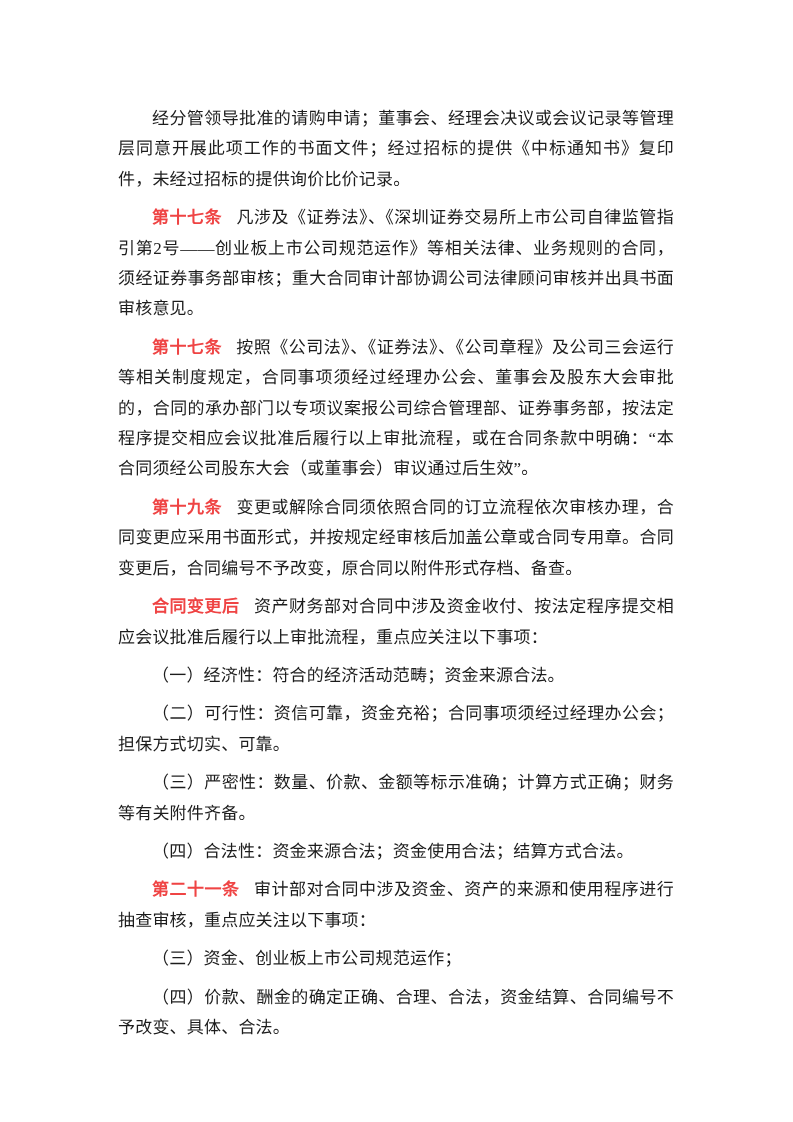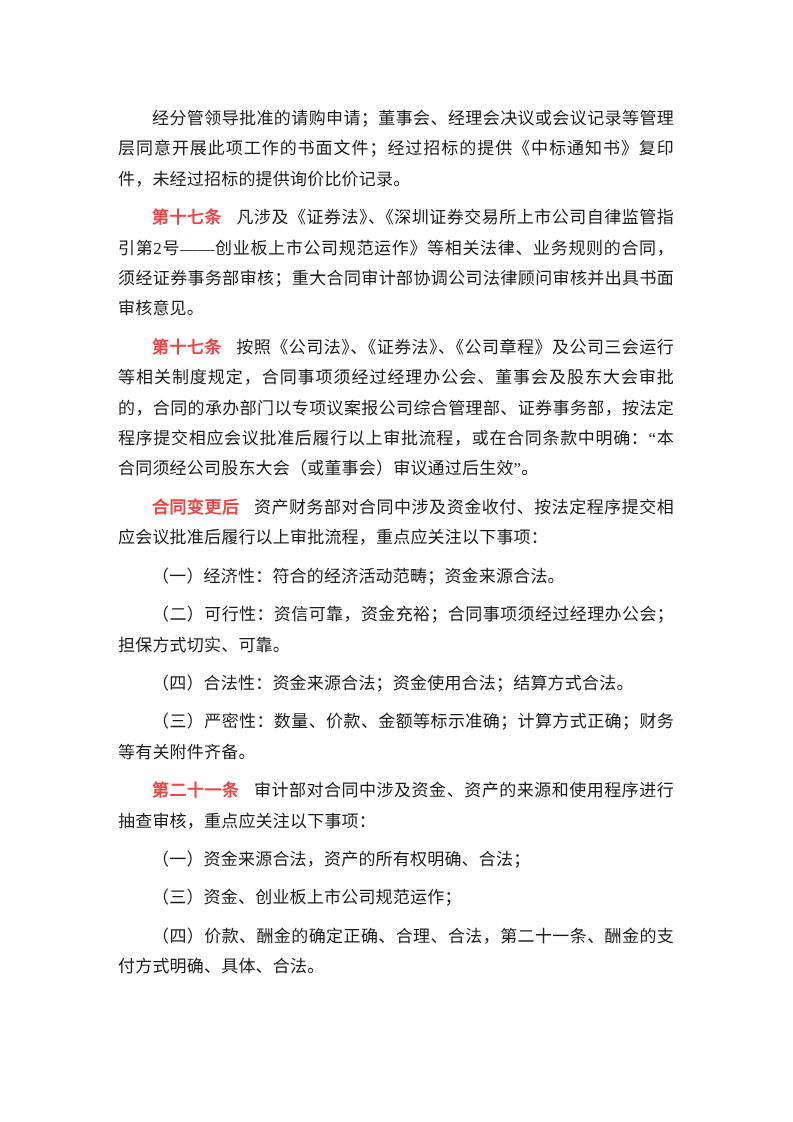--- a/index.html
+++ b/index.html
@@ -39,23 +39,23 @@
   }
 </style>
 </head>
 <body>
 
 <div class="page">
   <div class="doc-body" id="doc-body">
       <p class="para"><span>经分管领导批准的请购申请；董事会、经理会决议或会议记录等管理层同意开展此项工作的书面文件；经过招标的提供《中标通知书》复印件，未经过招标的提供询价比价记录。</span></p>
       <p class="para"><span class="article-label">第十七条</span><span>凡涉及《证券法》、《深圳证券交易所上市公司自律监管指引第2号——创业板上市公司规范运作》等相关法律、业务规则的合同，须经证券事务部审核；重大合同审计部协调公司法律顾问审核并出具书面审核意见。</span></p>
       <p class="para"><span class="article-label">第十七条</span><span>按照《公司法》、《证券法》、《公司章程》及公司三会运行等相关制度规定，合同事项须经过经理办公会、董事会及股东大会审批的，合同的承办部门以专项议案报公司综合管理部、证券事务部，按法定程序提交相应会议批准后履行以上审批流程，或在合同条款中明确：“本合同须经公司股东大会（或董事会）审议通过后生效”。</span></p>
+      <p class="para"><span class="article-label">第十九条</span><span>变更或解除合同须依照合同的订立流程依次审核办理，合同变更应采用书面形式，并按规定经审核后加盖公章或合同专用章。合同变更后，合同编号不予改变，原合同以附件形式存档、备查。</span></p>
       <p class="para"><span class="article-label">合同变更后</span><span>资产财务部对合同中涉及资金收付、按法定程序提交相应会议批准后履行以上审批流程，重点应关注以下事项：</span></p>
       <p class="para"><span>（一）经济性：符合的经济活动范畴；资金来源合法。</span></p>
       <p class="para"><span>（二）可行性：资信可靠，资金充裕；合同事项须经过经理办公会；担保方式切实、可靠。</span></p>
+      <p class="para"><span>（三）严密性：数量、价款、金额等标示准确；计算方式正确；财务等有关附件齐备。</span></p>
       <p class="para"><span>（四）合法性：资金来源合法；资金使用合法；结算方式合法。</span></p>
-      <p class="para"><span>（三）严密性：数量、价款、金额等标示准确；计算方式正确；财务等有关附件齐备。</span></p>
       <p class="para"><span class="article-label">第二十一条</span><span>审计部对合同中涉及资金、资产的来源和使用程序进行抽查审核，重点应关注以下事项：</span></p>
-      <p class="para"><span>（一）资金来源合法，资产的所有权明确、合法；</span></p>
       <p class="para"><span>（三）资金、创业板上市公司规范运作；</span></p>
-      <p class="para"><span>（四）价款、酬金的确定正确、合理、合法，第二十一条、酬金的支付方式明确、具体、合法。</span></p>
+      <p class="para"><span>（四）价款、酬金的确定正确、合理、合法，资金结算、合同编号不予改变、具体、合法。</span></p>
     </div>
 </div>
 
 </body></html>

